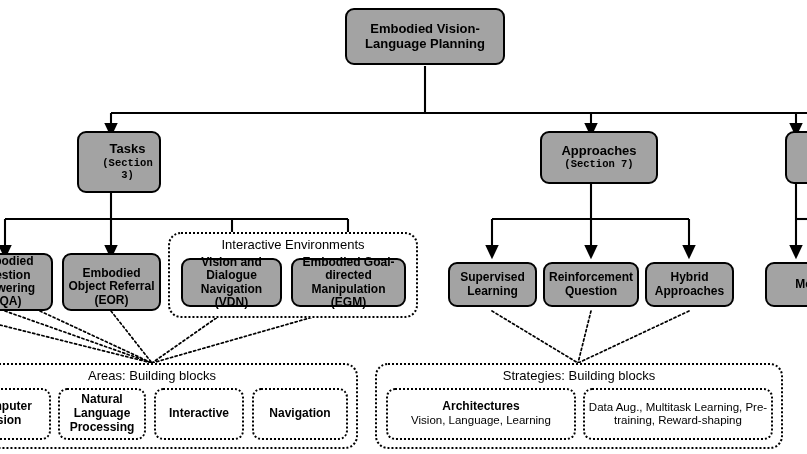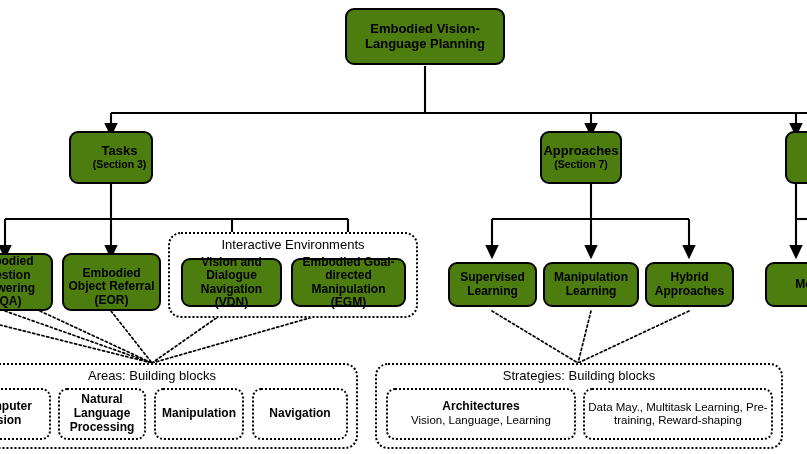--- a/index.html
+++ b/index.html
@@ -13,34 +13,34 @@
   }
   #canvas{position:absolute;left:0;top:0;width:807px;height:454px;overflow:hidden;}
 
   
   #links{position:absolute;left:0;top:0;width:807px;height:454px;}
 
   
   .node{
     position:absolute;
     box-sizing:border-box;
-    background:#4d7c0f;
+    background:#a3a3a3;
     border:2px solid #000000;
     border-radius:9px;
     display:flex;
     flex-direction:column;
     align-items:center;
     justify-content:center;
     text-align:center;
     color:#000000;
     font-weight:bold;
     line-height:1.12;
     padding:2px 3px;
   }
-  .node .sec{font-weight:bold;font-size:10.5px;display:block;margin-top:1px;}
+  .node .sec{font-weight:bold;font-size:10.5px;display:block;margin-top:1px;font-family:Liberation Mono, monospace;}
 
   
   .group{
     position:absolute;
     box-sizing:border-box;
     background:#ffffff;
     border:2px dotted #000000;
     border-radius:13px;
   }
   .group > .grp-title{
@@ -129,26 +129,26 @@
       <path d="M492,311 L578,363"></path>
       <path d="M591,311 L578,363"></path>
       <path d="M689,311 L578,363"></path>
     </g>
   </svg>
 
   <div class="node fs13" style="left:345px;top:8px;width:160px;height:57px;">
     <span>Embodied Vision-Language Planning</span>
   </div>
 
-  <div class="node fs13" style="left:69px;top:131px;width:84px;height:53px;padding-left:20px;">
+  <div class="node fs13" style="left:77px;top:131px;width:84px;height:62px;padding-left:20px;">
     <span>Tasks</span>
     <span class="sec">(Section 3)</span>
   </div>
 
-  <div class="node fs13" style="left:540px;top:131px;width:82px;height:53px;">
+  <div class="node fs13" style="left:540px;top:131px;width:118px;height:53px;">
     <span>Approaches</span>
     <span class="sec">(Section 7)</span>
   </div>
 
   <div class="node fs13" style="left:785px;top:131px;width:102px;height:53px;">
     <span></span>
     <span class="sec"></span>
   </div>
 
   <div class="node fs12" style="left:-44px;top:253px;width:97px;height:58px;">
@@ -166,50 +166,50 @@
     <span>Vision and Dialogue Navigation (VDN)</span>
   </div>
   <div class="node fs12" style="left:291px;top:258px;width:115px;height:49px;">
     <span>Embodied Goal-directed Manipulation (EGM)</span>
   </div>
 
   <div class="node fs12" style="left:448px;top:262px;width:89px;height:45px;">
     <span>Supervised Learning</span>
   </div>
   <div class="node fs12" style="left:543px;top:262px;width:96px;height:45px;">
-    <span>Manipulation Learning</span>
+    <span>Reinforcement Question</span>
   </div>
   <div class="node fs12" style="left:645px;top:262px;width:89px;height:45px;">
     <span>Hybrid Approaches</span>
   </div>
 
   <div class="node fs12" style="left:765px;top:262px;width:89px;height:45px;">
     <span>Metri</span>
   </div>
 
   <div class="group" style="left:-54px;top:363px;width:412px;height:86px;">
     <div class="grp-title">Areas: Building blocks</div>
   </div>
   <div class="dbox fs12" style="left:-44px;top:388px;width:95px;height:52px;">
     <span class="hdr">Computer Vision</span>
   </div>
   <div class="dbox fs12" style="left:58px;top:388px;width:88px;height:52px;">
     <span class="hdr">Natural Language Processing</span>
   </div>
   <div class="dbox fs12" style="left:154px;top:388px;width:90px;height:52px;">
-    <span class="hdr">Manipulation</span>
+    <span class="hdr">Interactive</span>
   </div>
   <div class="dbox fs12" style="left:252px;top:388px;width:96px;height:52px;">
     <span class="hdr">Navigation</span>
   </div>
 
   <div class="group" style="left:375px;top:363px;width:408px;height:86px;">
     <div class="grp-title">Strategies: Building blocks</div>
   </div>
   <div class="dbox fs115" style="left:386px;top:388px;width:190px;height:52px;">
     <span class="hdr fs12">Architectures</span>
     <span class="det">Vision, Language, Learning</span>
   </div>
   <div class="dbox fs115" style="left:583px;top:388px;width:190px;height:52px;">
-    <span class="det">Data May., Multitask Learning, Pre-training, Reward-shaping</span>
+    <span class="det">Data Aug., Multitask Learning, Pre-training, Reward-shaping</span>
   </div>
 
 </div>
 
 </body></html>

